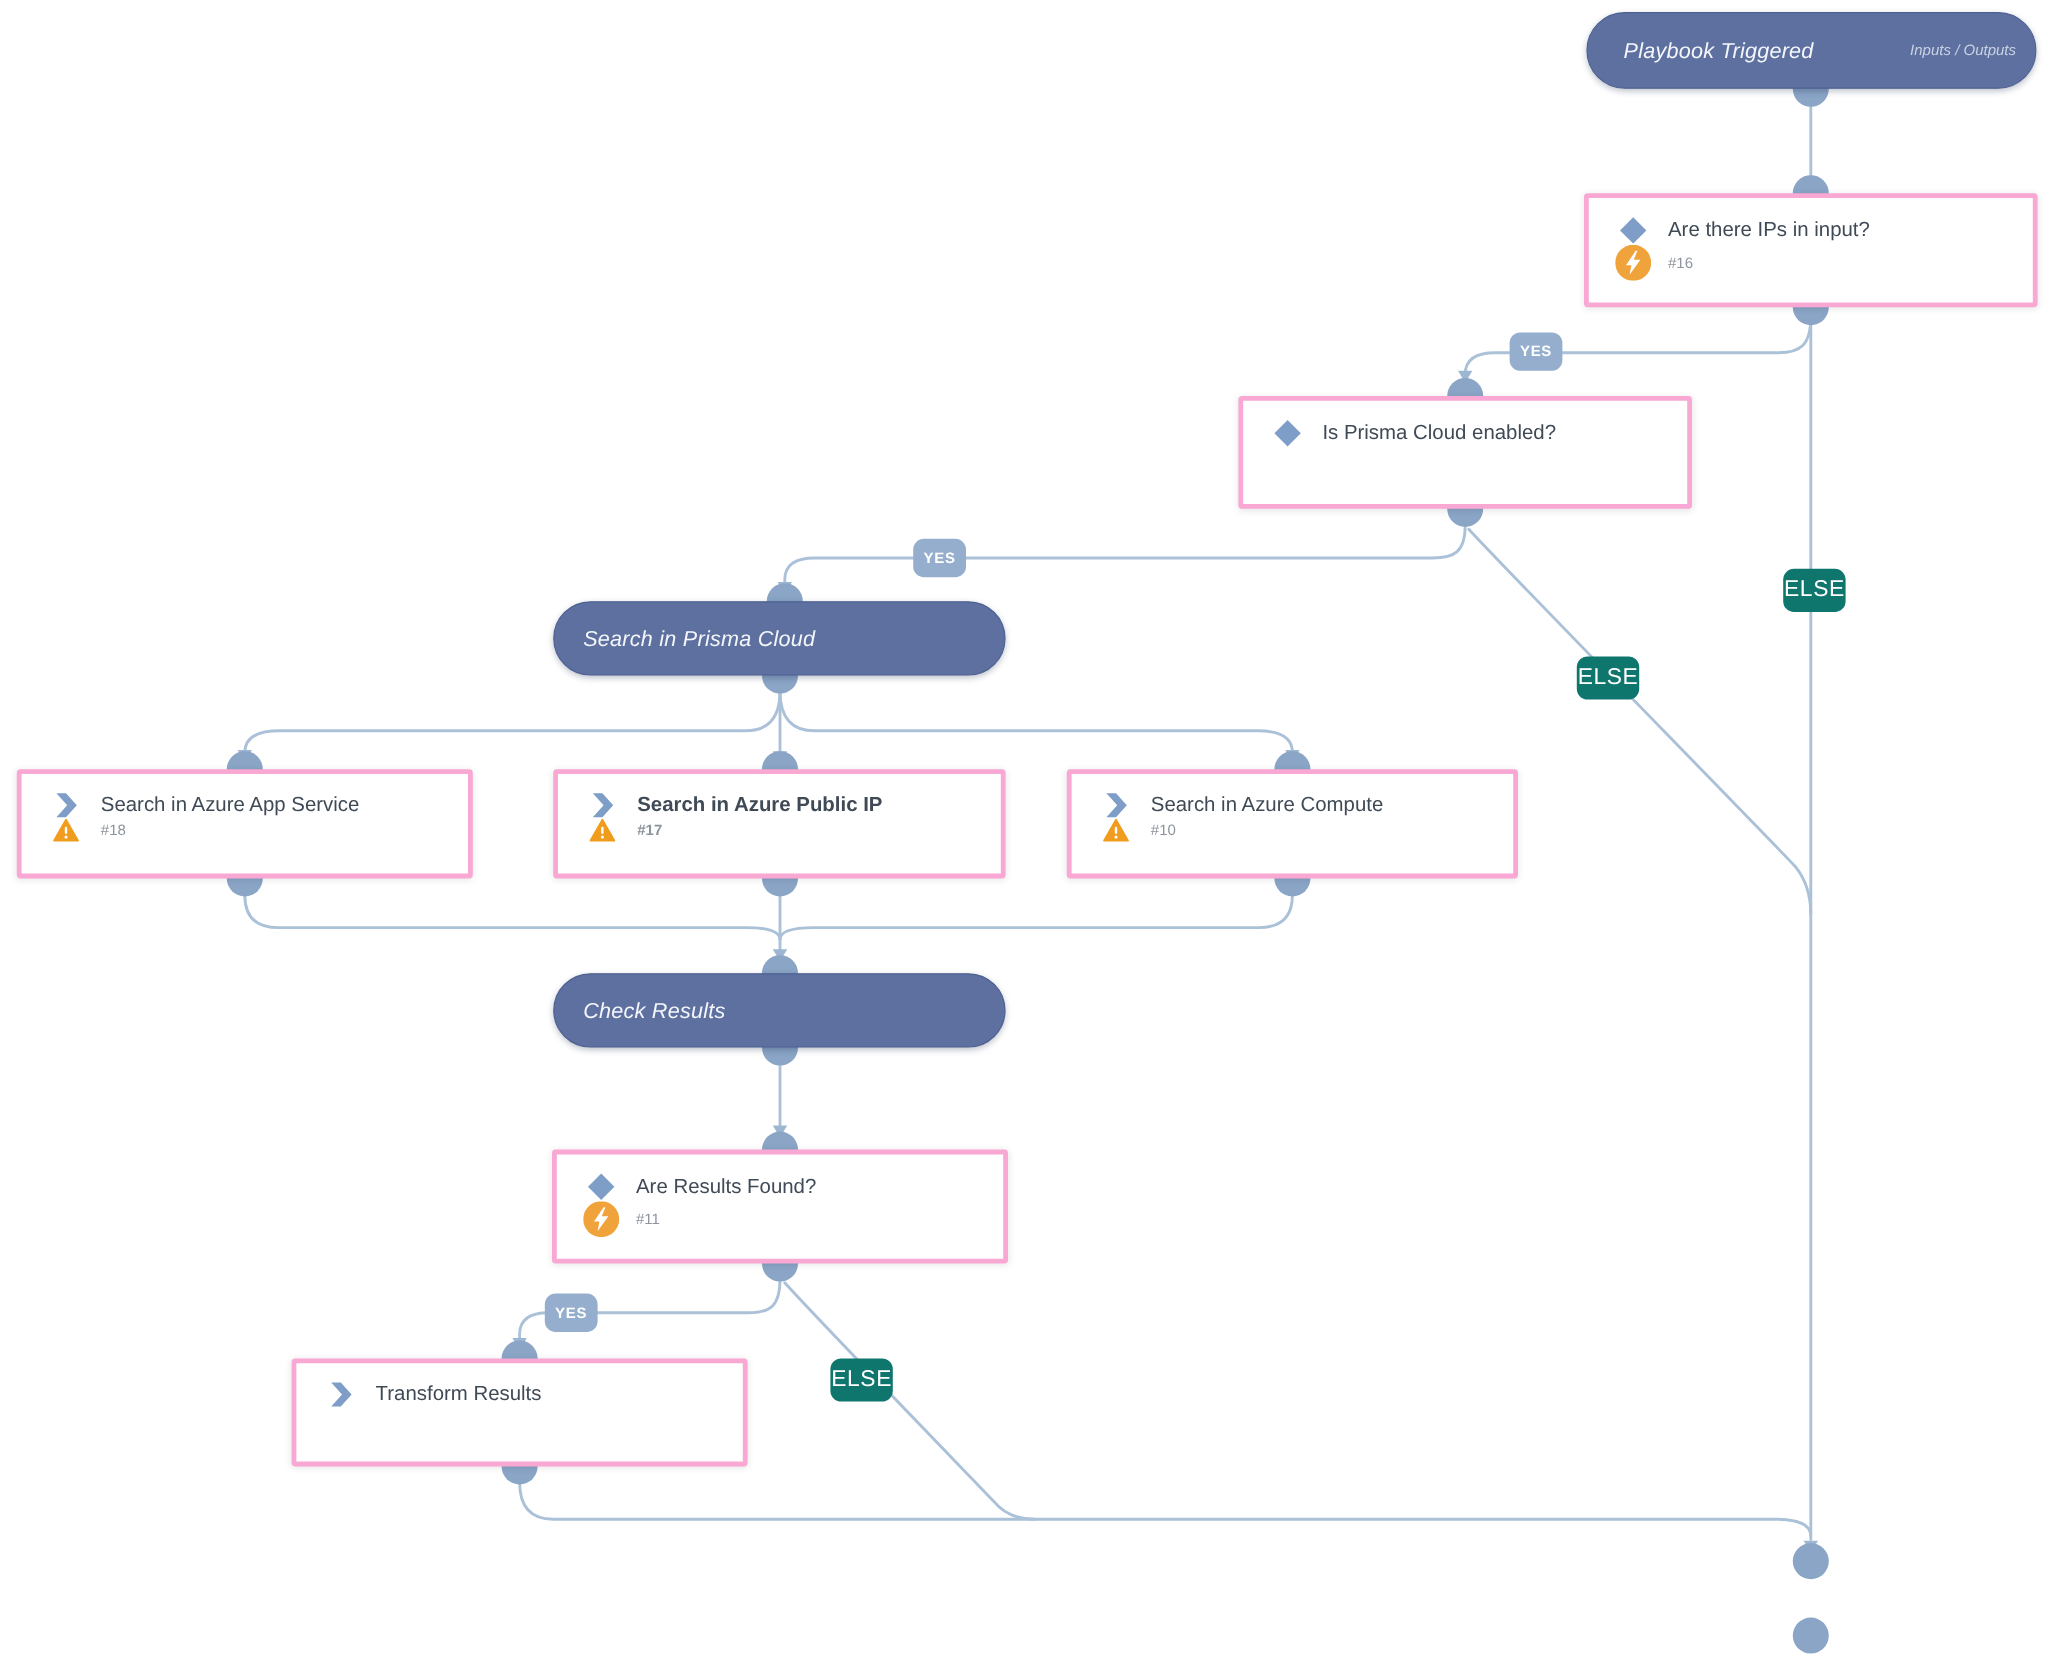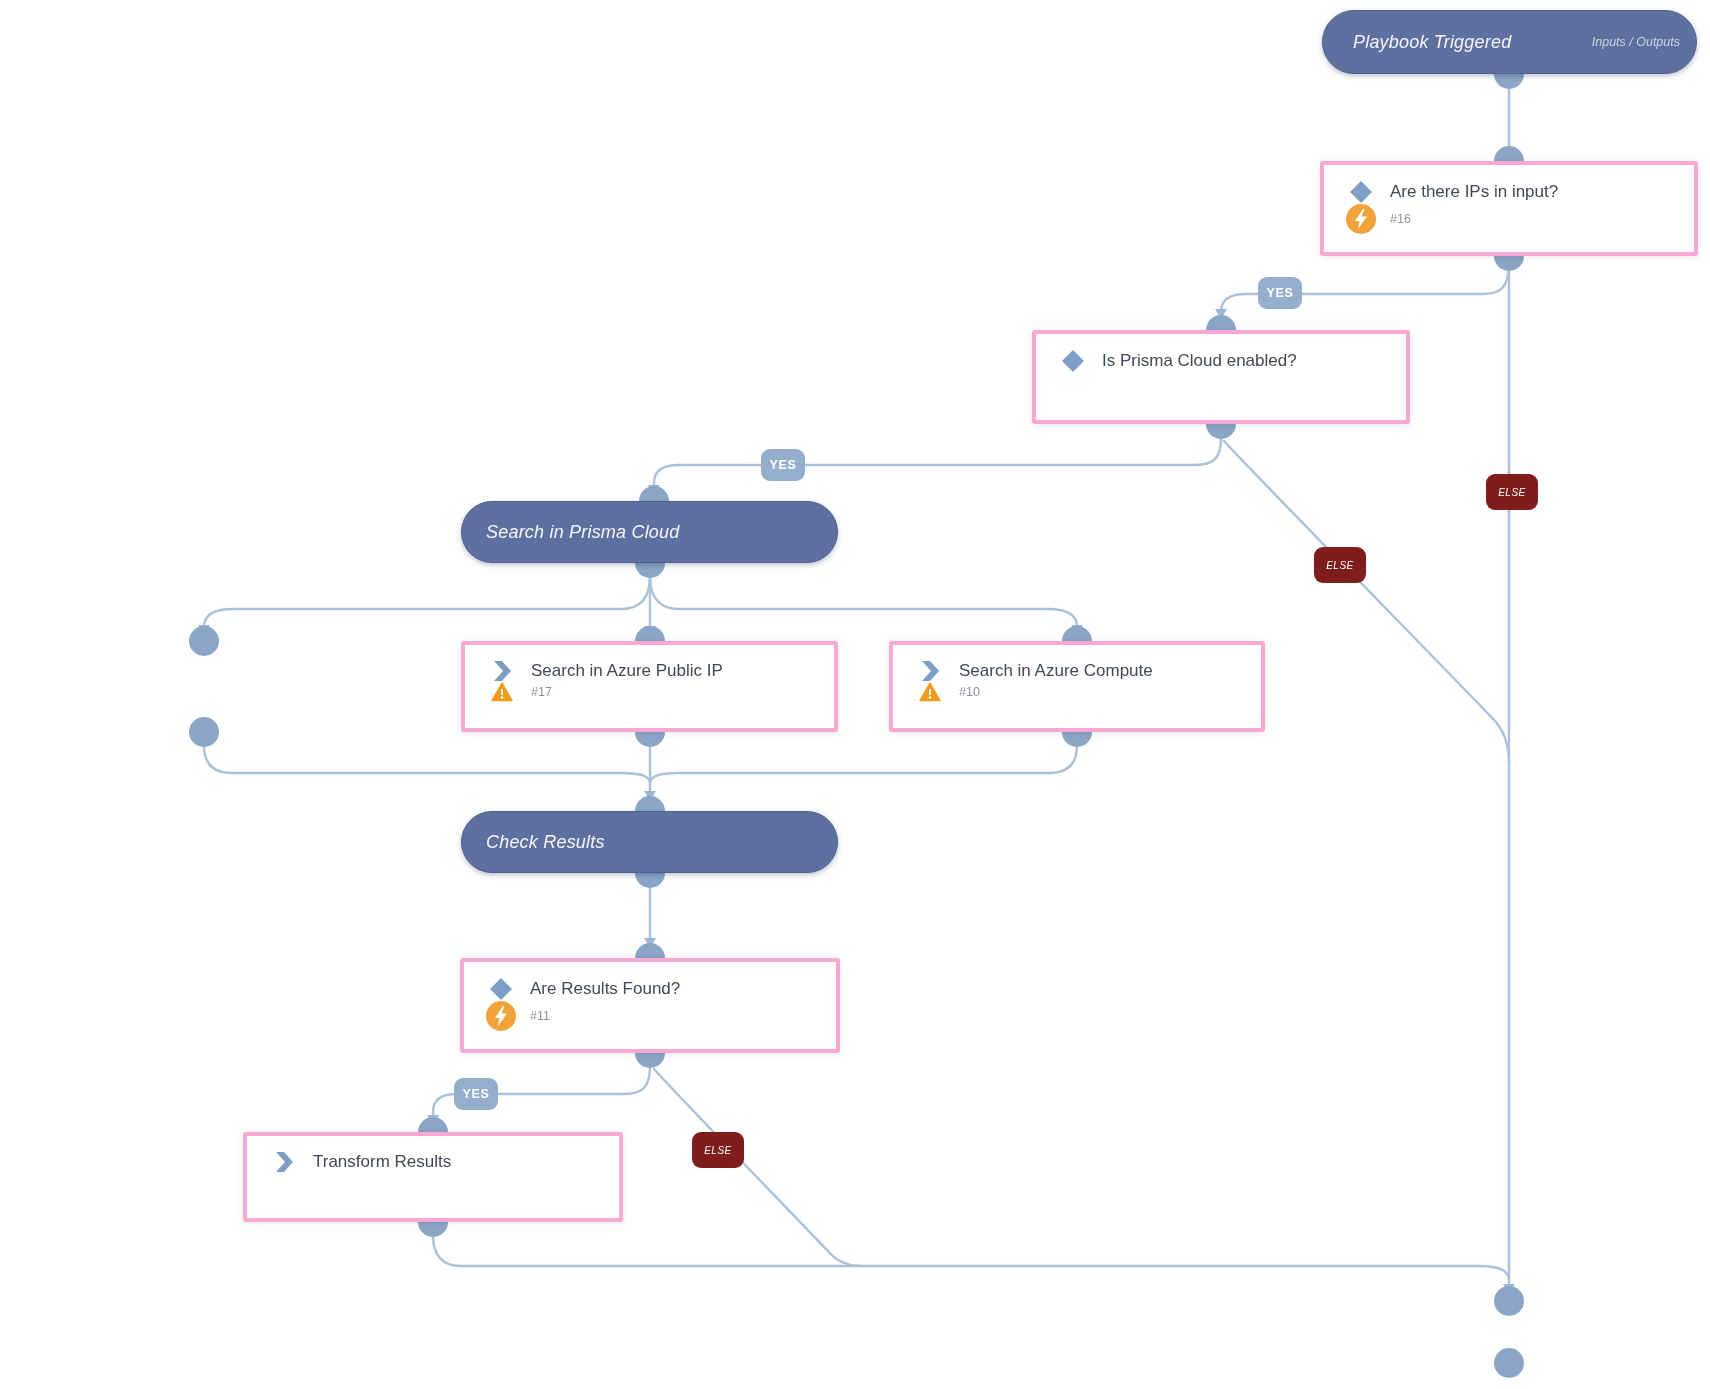--- a/index.html
+++ b/index.html
@@ -16,22 +16,22 @@
         box-shadow:0 1px 6px rgba(0,0,0,.10);display:flex;flex-direction:column;
         justify-content:flex-start;padding:15px 20px 13px 20px;}
   .trow{display:flex;align-items:center;}
   .trow .nicon{width:34px;display:flex;justify-content:center;flex:0 0 34px;}
   .ttitle{font-size:17px;color:#3f4a56;margin-left:12px;}
   .tid{font-size:12.5px;color:#8d949d;margin-left:12px;}
   .badge{position:absolute;z-index:4;display:flex;align-items:center;justify-content:center;
          color:#ffffff;}
   .yes{width:44px;height:32px;background:#95aecd;border-radius:9px;font-size:12.5px;
        font-weight:700;letter-spacing:.6px;}
-  .else{width:52px;height:36px;background:#7f1d1d;border-radius:9px;font-size:10px;
-        letter-spacing:.5px;font-style:italic;}
+  .else{width:52px;height:36px;background:#0f766e;border-radius:9px;font-size:19px;
+        letter-spacing:.5px;}
 </style>
 </head>
 <body>
 
 <div id="canvas">
 
   <svg id="edges" width="1710" height="1389" viewBox="0 0 1710 1389">
     <g stroke="#abc1d8" stroke-width="2.4" fill="none" stroke-linecap="round">
 
       <path d="M1509,74 L1509,148"></path>
@@ -130,22 +130,42 @@
           </svg>
       </span>
       <span class="ttitle">Is Prisma Cloud enabled?</span>
     </div>
   </div>
 
   <div class="node pill" style="left:461px;top:501px;width:377px;height:62px;padding:0 24px;">
     <span class="plabel">Search in Prisma Cloud</span>
   </div>
 
-
-  <div class="node tbox" style="left:461px;top:641px;width:377px;height:91px;">
+  <div class="node tbox" style="left:14px;top:641px;width:380px;height:91px;">
+    <div class="trow">
+      <span class="nicon">
+        <svg width="24" height="22" viewBox="0 0 24 22">
+            <polygon points="4,1 12,1 21,11 12,21 4,21 13,11" fill="#7e9dc7"></polygon>
+          </svg>
+      </span>
+      <span class="ttitle">Search in Azure App Service</span>
+    </div>
+    <div class="trow">
+      <span class="nicon">
+        <svg width="22" height="20" viewBox="0 0 22 20">
+            <path d="M11 1 L21 18.5 H1 Z" fill="#f09c1e" stroke="#f09c1e" stroke-width="1.5" stroke-linejoin="round"></path>
+        <rect x="10" y="7" width="2" height="6" rx="1" fill="#fff"></rect>
+            <circle cx="11" cy="15.6" r="1.3" fill="#fff"></circle>
+          </svg>
+      </span>
+      <span class="tid">#18</span>
+    </div>
+  </div>
+
+  <div class="node tbox" style="left:461px;top:641px;width:377px;height:91px;font-weight:bold;">
     <div class="trow">
       <span class="nicon">
         <svg width="24" height="22" viewBox="0 0 24 22">
             <polygon points="4,1 12,1 21,11 12,21 4,21 13,11" fill="#7e9dc7"></polygon>
           </svg>
       </span>
       <span class="ttitle">Search in Azure Public IP</span>
     </div>
     <div class="trow">
       <span class="nicon">

